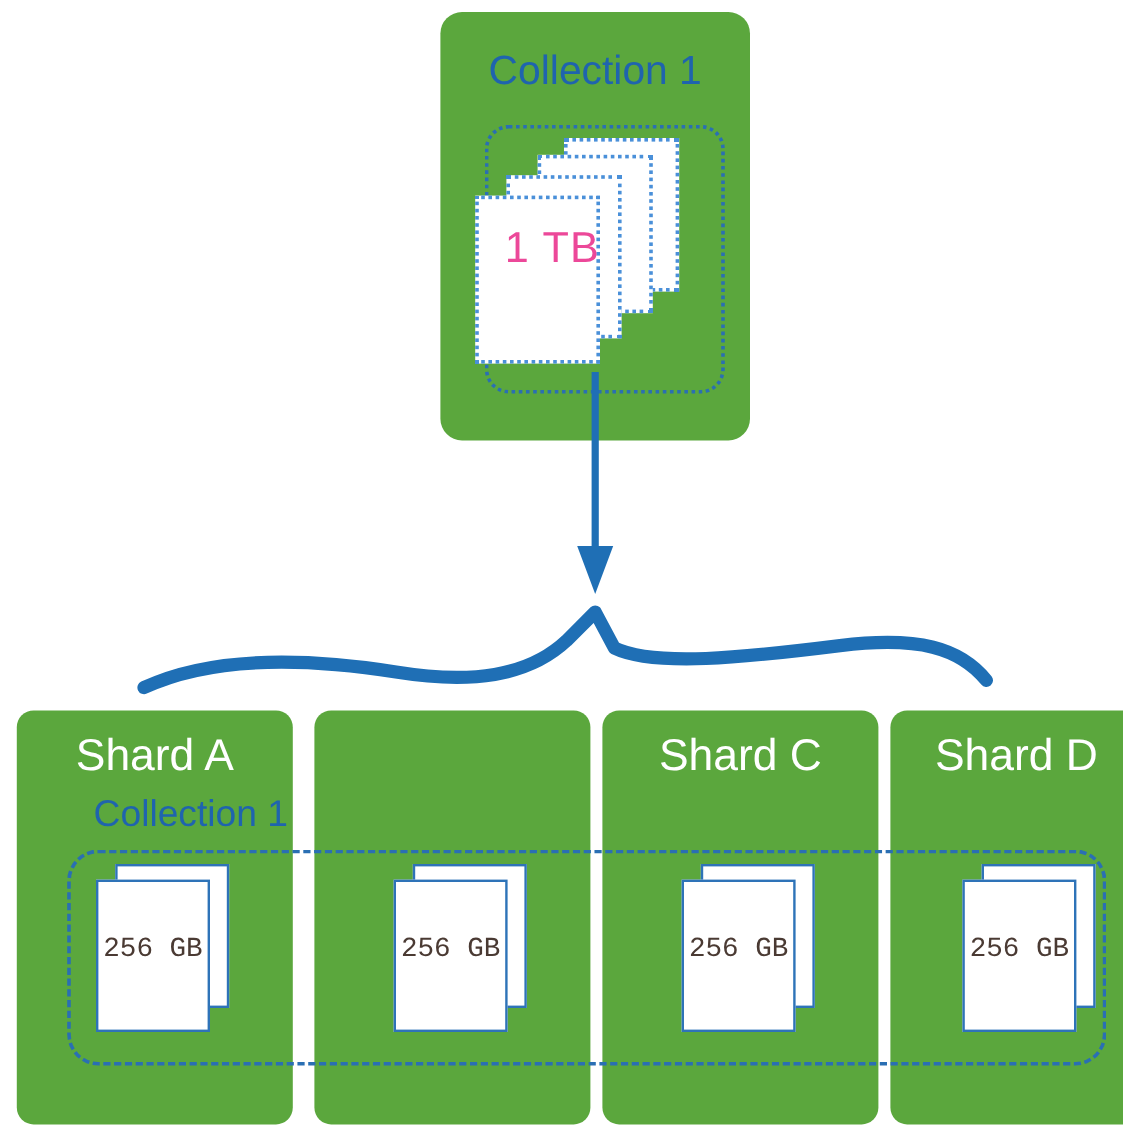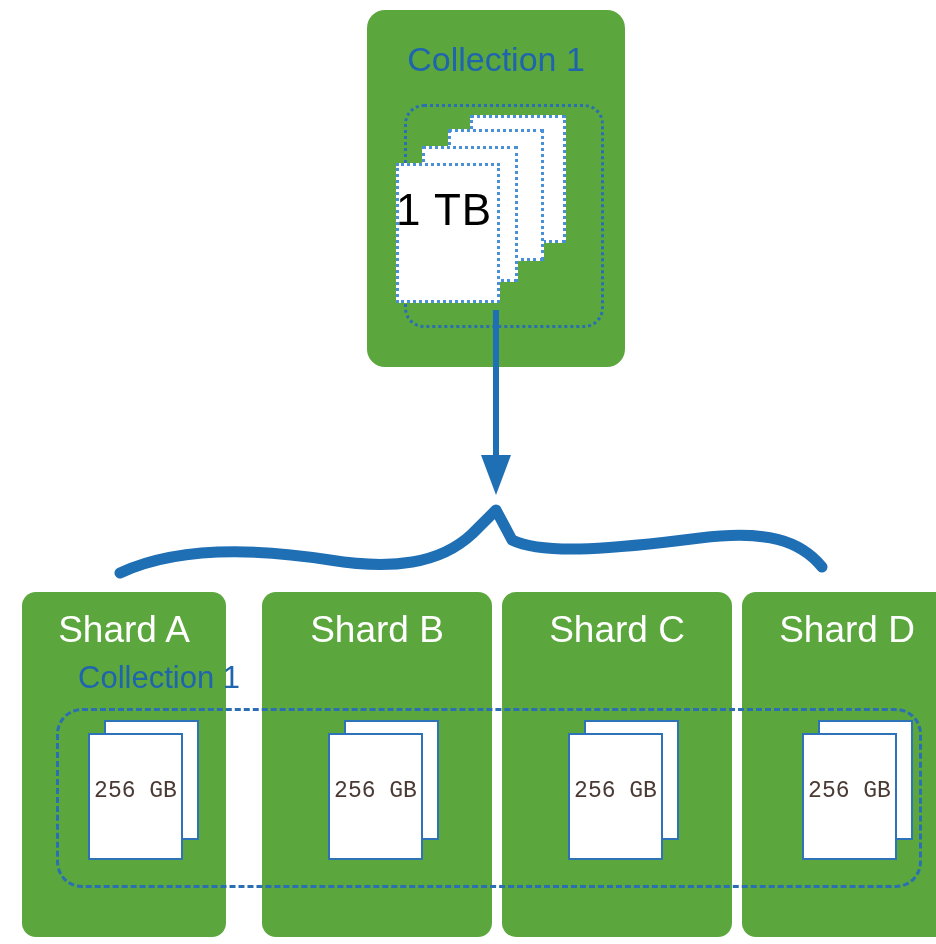--- a/index.html
+++ b/index.html
@@ -76,23 +76,23 @@
   .doc-big.p4 { left: 74px; top: 0px;  width: 96px; height: 128px; }
   .doc-big.p3 { left: 52px; top: 14px; width: 96px; height: 132px; }
   .doc-big.p2 { left: 26px; top: 31px; width: 96px; height: 136px; }
   .doc-big.p1 { left: 0px;  top: 48px; width: 104px; height: 140px; }
 
   .doc-big-label {
     position: absolute;
     left: 396px;
     top: 185px;
     width: 104px;
-    text-align: left;
-    font-size: 44px;
-    color: #000000;
+    text-align: right;
+    font-size: 36px;
+    color: #ec4899;
     white-space: pre;
     letter-spacing: 1px;
   }
 
   
   #connector {
     position: absolute;
     left: 0;
     top: 0;
     width: 936px;
@@ -207,31 +207,30 @@
                C 392 570, 440 564, 472 534
                L 496 510
                L 512 540
                C 545 556, 620 548, 700 538
                C 766 530, 800 540, 822 567" fill="none" stroke="#1F6FB5" stroke-width="11" stroke-linecap="round" stroke-linejoin="round"></path>
     </g>
   </svg>
 
   <div class="shard-row">
 
-    <div class="shard" style="left:22px; width:204px;">
+    <div class="shard" style="left:14px; width:230px;">
       <div class="shard-title">Shard A</div>
       <div class="doc-stack-small" style="left:66px; top:128px;">
         <div class="doc-small back"></div>
         <div class="doc-small front"></div>
         <div class="doc-small-label">256 GB</div>
       </div>
     </div>
 
     <div class="shard" style="left:262px; width:230px;">
-      <div class="shard-title">Shard B</div>
       <div class="doc-stack-small" style="left:66px; top:128px;">
         <div class="doc-small back"></div>
         <div class="doc-small front"></div>
         <div class="doc-small-label">256 GB</div>
       </div>
     </div>
 
     <div class="shard" style="left:502px; width:230px;">
       <div class="shard-title">Shard C</div>
       <div class="doc-stack-small" style="left:66px; top:128px;">

